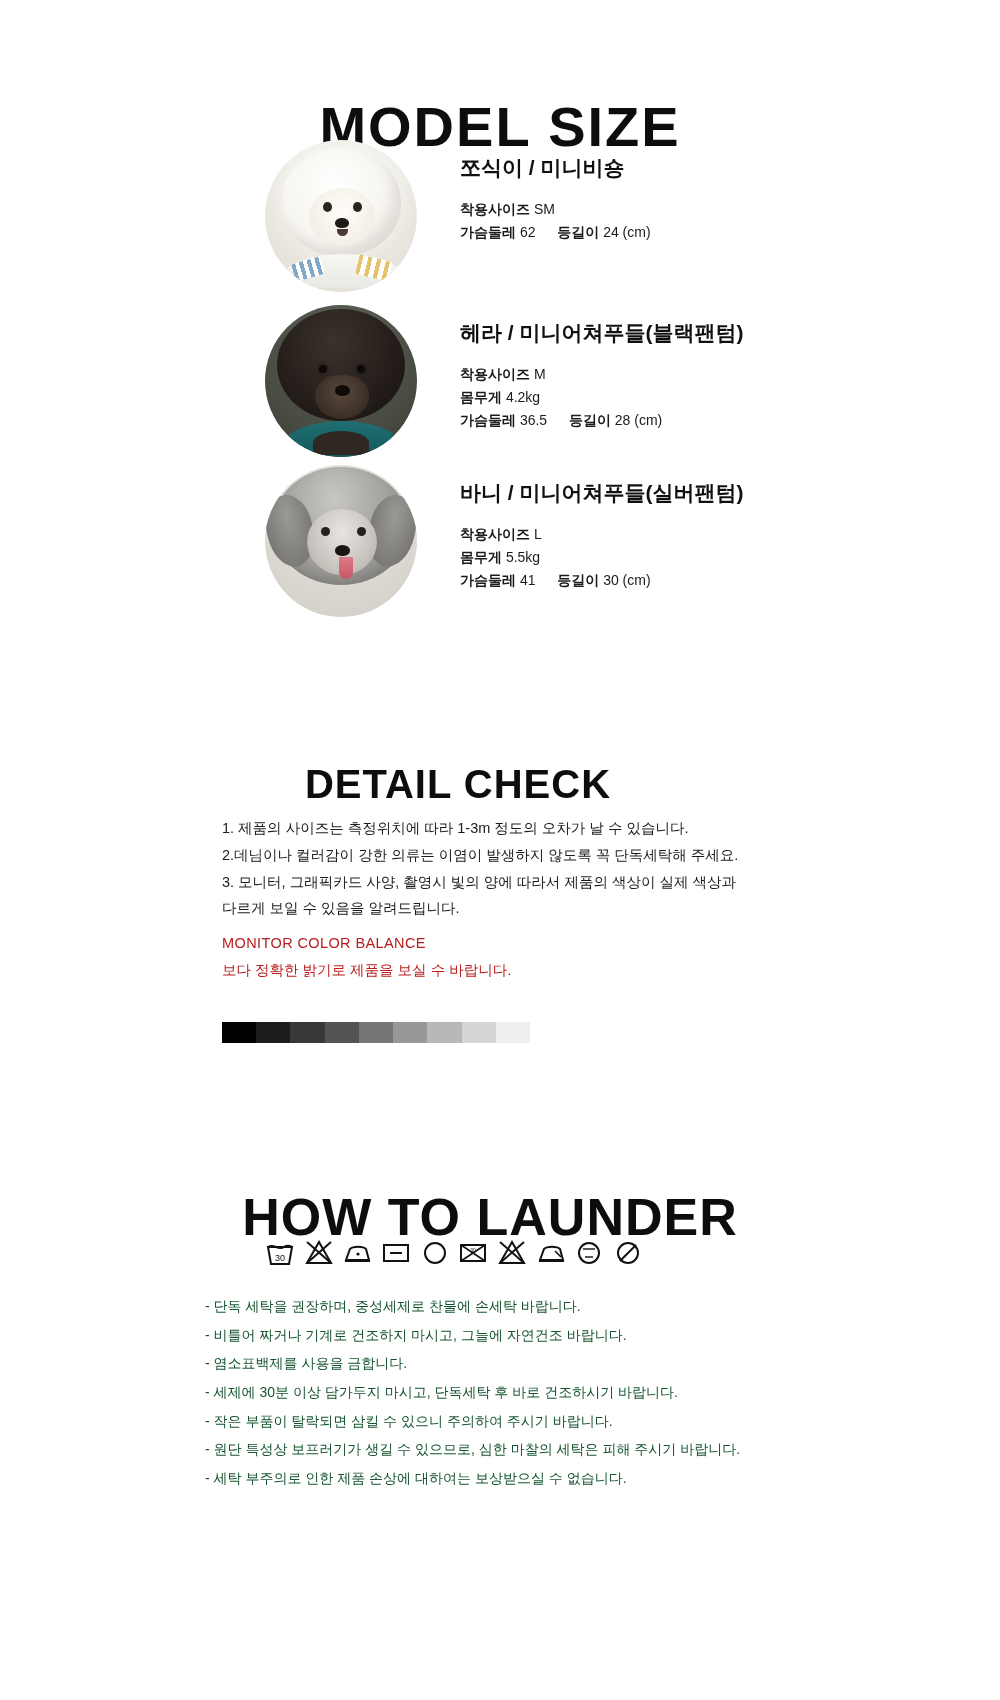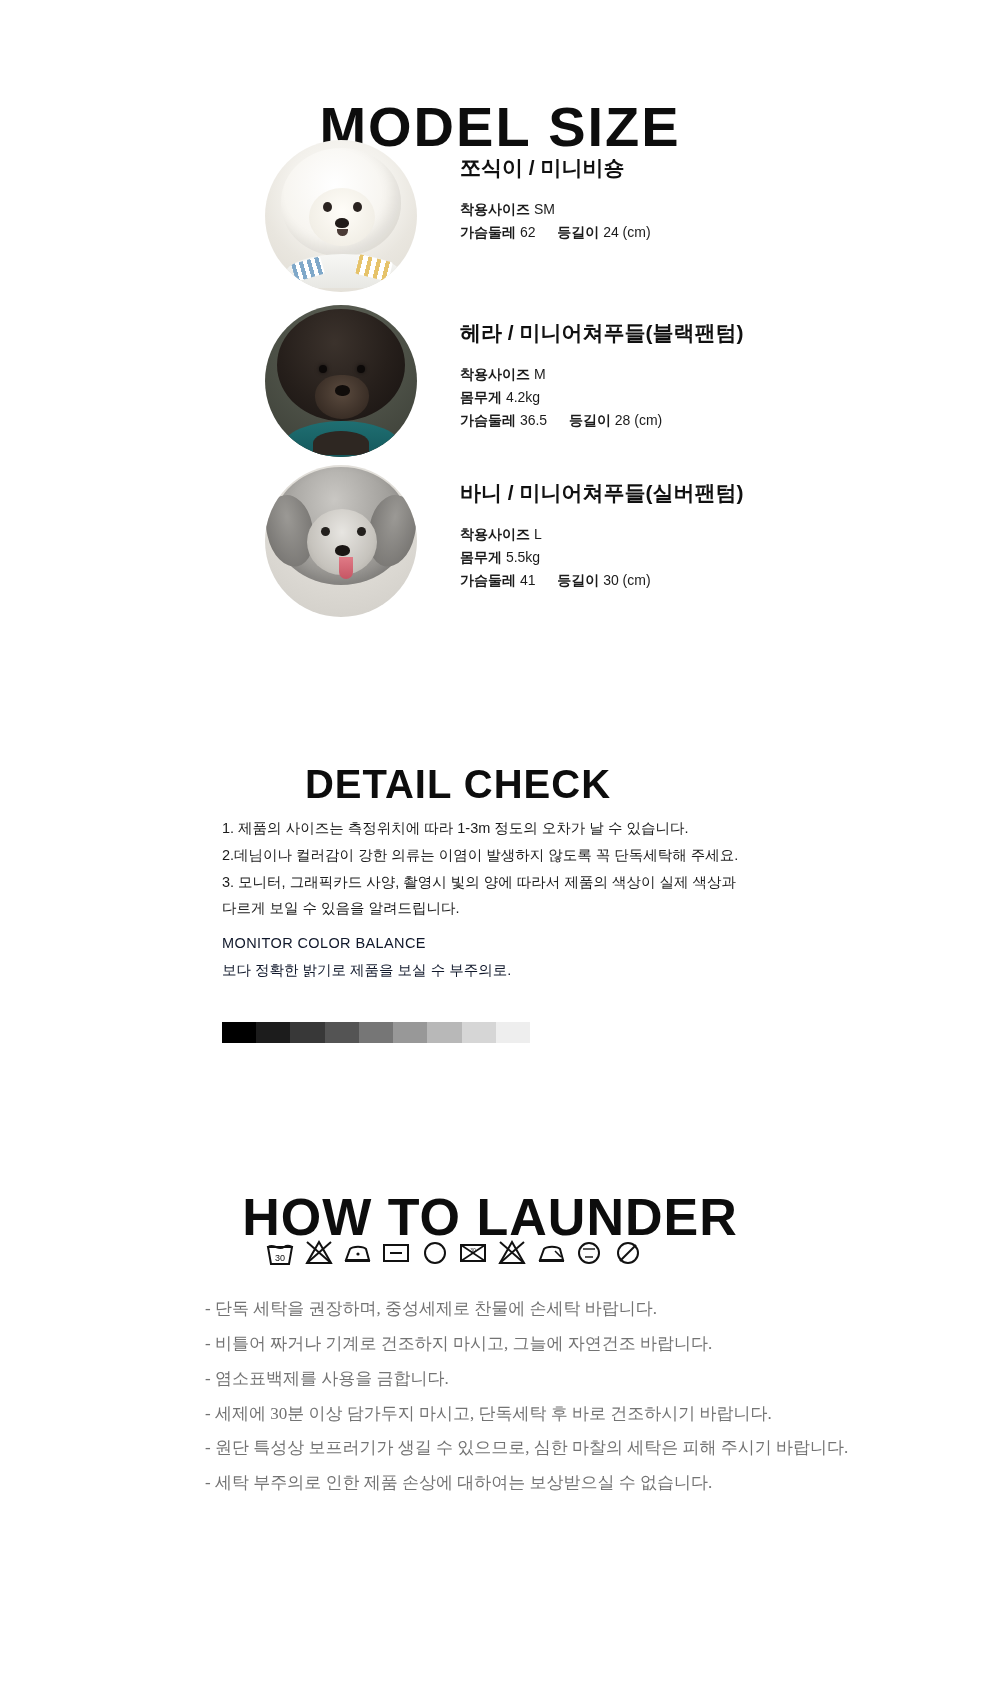--- a/index.html
+++ b/index.html
@@ -275,21 +275,21 @@
   }
   #detail-text-1 p { margin: 0; }
 
   #monitor-block {
     position: absolute;
     top: 930px;
     left: 222px;
     width: 580px;
     font-size: 14.5px;
     line-height: 1.85;
-    color: #0f172a;
+    color: #b91c1c;
   }
   #monitor-block p { margin: 0; }
   #monitor-label { letter-spacing: 0.4px; }
 
   #gray-scale {
     position: absolute;
     top: 1022px;
     left: 222px;
     width: 308px;
     height: 21px;
@@ -310,24 +310,23 @@
   }
   .lsym { width: 32px; height: 34px; position: relative; }
   .lsym svg { display: block; }
 
   
   #laundry-list {
     position: absolute;
     top: 1292px;
     left: 205px;
     width: 620px;
-    font-size: 17px;
+    font-size: 14px;
     line-height: 2.05;
-    color: #737373;
-    font-family: Liberation Serif, serif;
+    color: #14532d;
   }
   #laundry-list p { margin: 0; white-space: nowrap; }
 </style>
 </head>
 <body>
 
 <h1 class="big-heading" id="model-size-title">MODEL SIZE</h1>
 
 <div class="model-row" id="model-row-0">
   <div class="model-photo">
@@ -422,21 +421,21 @@
 
 <div id="detail-text-1">
   <p>1. 제품의 사이즈는 측정위치에 따라 1-3m 정도의 오차가 날 수 있습니다.</p>
   <p>2.데님이나 컬러감이 강한 의류는 이염이 발생하지 않도록 꼭 단독세탁해 주세요.</p>
   <p>3. 모니터, 그래픽카드 사양, 촬영시 빛의 양에 따라서 제품의 색상이 실제 색상과</p>
   <p>다르게 보일 수 있음을 알려드립니다.</p>
 </div>
 
 <div id="monitor-block">
   <p id="monitor-label">MONITOR COLOR BALANCE</p>
-  <p>보다 정확한 밝기로 제품을 보실 수 부주의로.</p>
+  <p>보다 정확한 밝기로 제품을 보실 수 바랍니다.</p>
 </div>
 
 <div id="gray-scale">
   <span style="background: rgb(0, 0, 0);"></span>
   <span style="background: rgb(28, 28, 28);"></span>
   <span style="background: rgb(56, 56, 56);"></span>
   <span style="background: rgb(84, 84, 84);"></span>
   <span style="background: rgb(118, 118, 118);"></span>
   <span style="background: rgb(152, 152, 152);"></span>
   <span style="background: rgb(184, 184, 184);"></span>
@@ -525,15 +524,16 @@
     </svg>
   </span>
 
 </div>
 
 <div id="laundry-list">
   <p>- 단독 세탁을 권장하며, 중성세제로 찬물에 손세탁 바랍니다.</p>
   <p>- 비틀어 짜거나 기계로 건조하지 마시고, 그늘에 자연건조 바랍니다.</p>
   <p>- 염소표백제를 사용을 금합니다.</p>
   <p>- 세제에 30분 이상 담가두지 마시고, 단독세탁 후 바로 건조하시기 바랍니다.</p>
+  <p>- 작은 부품이 탈락되면 삼킬 수 있으니 주의하여 주시기 바랍니다.</p>
   <p>- 원단 특성상 보프러기가 생길 수 있으므로, 심한 마찰의 세탁은 피해 주시기 바랍니다.</p>
   <p>- 세탁 부주의로 인한 제품 손상에 대하여는 보상받으실 수 없습니다.</p>
 </div>
 
 </body></html>

